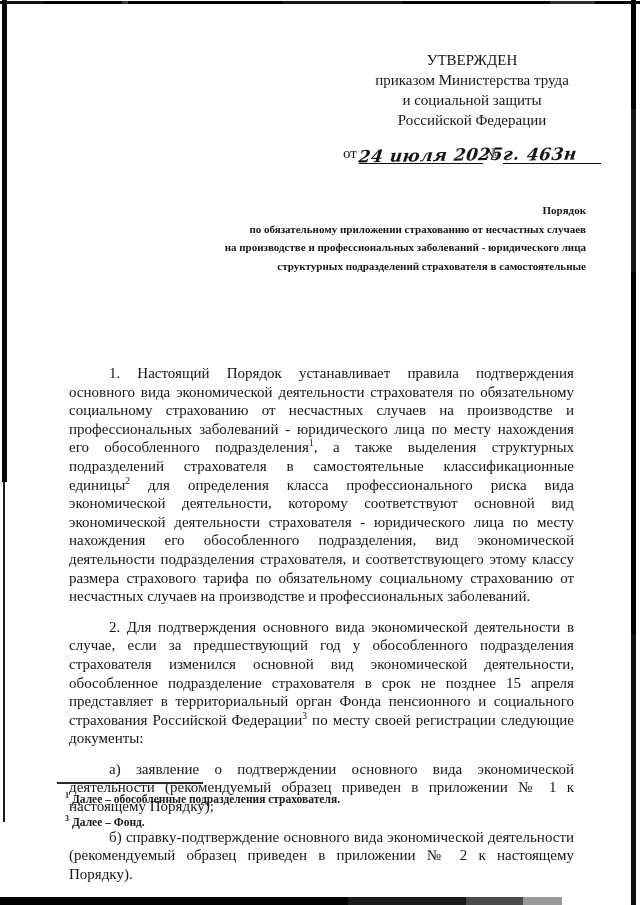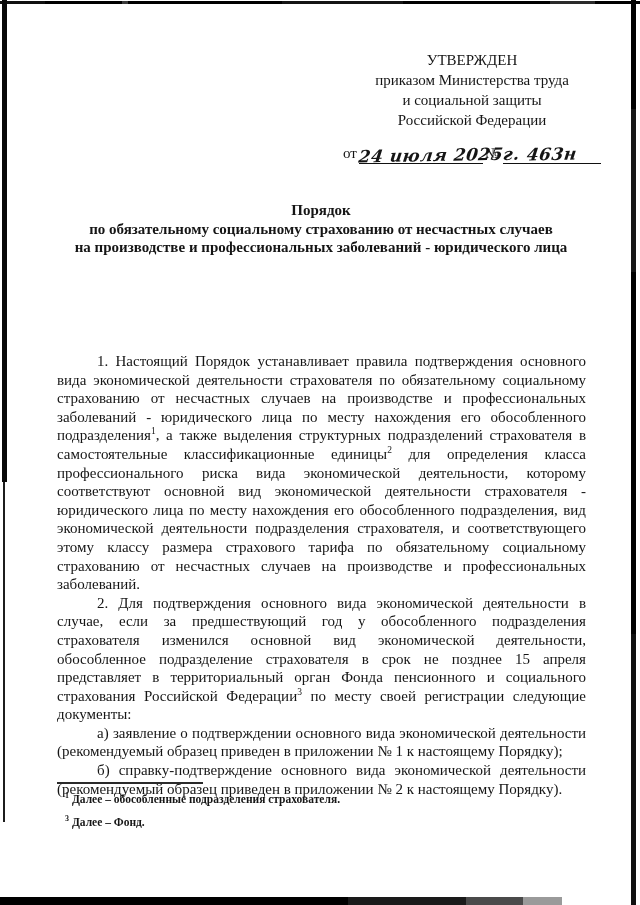--- a/index.html
+++ b/index.html
@@ -48,31 +48,31 @@
     font-size: 17px; letter-spacing: 0.5px;
     transform: skewX(-8deg) rotate(-1deg);
     position: relative; top: 3px;
     white-space: nowrap;
   }
   .hw-num { top: 2px; }
 
   
   .doc-title {
     position: absolute; top: 201px; left: 56px; width: 530px;
-    text-align: center; font-weight: bold;
-    font-size: 15px; line-height: 18.6px;
+    text-align: right; font-weight: bold;
+    font-size: 11px; line-height: 18.6px;
   }
 
   
   .body-text {
     position: absolute; top: 352px; left: 57px; width: 529px;
     font-size: 15px; line-height: 18.6px;
     text-align: justify;
   }
-  .body-text p { margin: 0; text-indent: 40px; }
+  .body-text p { margin: 12px; text-indent: 40px; }
   sup { font-size: 9.5px; line-height: 0; vertical-align: super; }
 
   
   .footnotes {
     position: absolute; top: 782px; left: 57px; width: 529px;
     font-size: 11.5px; line-height: 15px;
   }
   .fn-rule { width: 146px; height: 0; border-top: 2px solid #2a2a2a; margin-bottom: 5px; }
   .fn { margin: 8px; font-weight: bold; }
   .fn sup { font-size: 8px; }
@@ -96,22 +96,23 @@
     <div class="approval-date-row">
       <span>от</span>
       <span class="uline uline-date"><span class="hw">24 июля 2025г.</span></span>
       <span class="ns">№</span>
       <span class="uline uline-num"><span class="hw hw-num">463н</span></span>
     </div>
   </div>
 
   <div class="doc-title">
     <div>Порядок</div>
-    <div>по обязательному социальному страхованию от несчастных случаев</div>
+    <div>по обязательному приложении страхованию от несчастных случаев</div>
     <div>на производстве и профессиональных заболеваний - юридического лица</div>
+    <div>структурных подразделений страхователя в самостоятельные</div>
   </div>
 
   <div class="body-text">
     <p><span>1. Настоящий Порядок устанавливает правила подтверждения основного вида экономической деятельности страхователя по обязательному социальному страхованию от несчастных случаев на производстве и профессиональных заболеваний - юридического лица по месту нахождения его обособленного подразделения</span><sup>1</sup><span>, а также выделения структурных подразделений страхователя в самостоятельные классификационные единицы</span><sup>2</sup><span> для определения класса профессионального риска вида экономической деятельности, которому соответствуют основной вид экономической деятельности страхователя - юридического лица по месту нахождения его обособленного подразделения, вид экономической деятельности подразделения страхователя, и соответствующего этому классу размера страхового тарифа по обязательному социальному страхованию от несчастных случаев на производстве и профессиональных заболеваний.</span></p>
     <p><span>2. Для подтверждения основного вида экономической деятельности в случае, если за предшествующий год у обособленного подразделения страхователя изменился основной вид экономической деятельности, обособленное подразделение страхователя в срок не позднее 15 апреля представляет в территориальный орган Фонда пенсионного и социального страхования Российской Федерации</span><sup>3</sup><span> по месту своей регистрации следующие документы:</span></p>
     <p>а) заявление о подтверждении основного вида экономической деятельности (рекомендуемый образец приведен в приложении № 1 к настоящему Порядку);</p>
     <p>б) справку-подтверждение основного вида экономической деятельности (рекомендуемый образец приведен в приложении № 2 к настоящему Порядку).</p>
   </div>
 
   <div class="footnotes">

